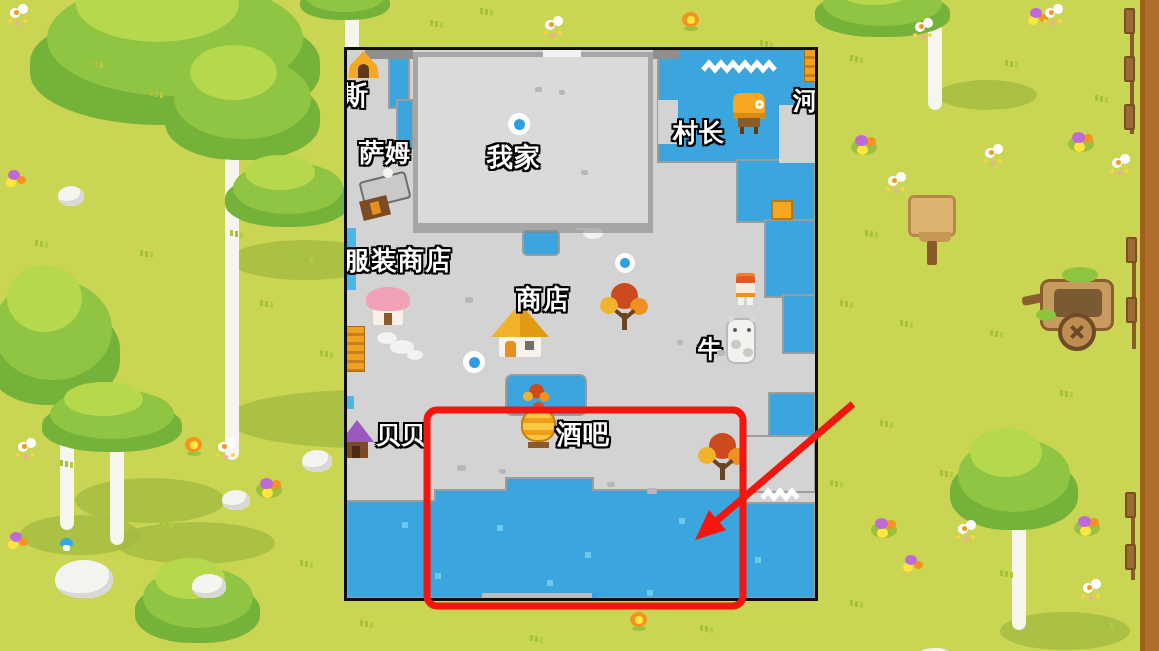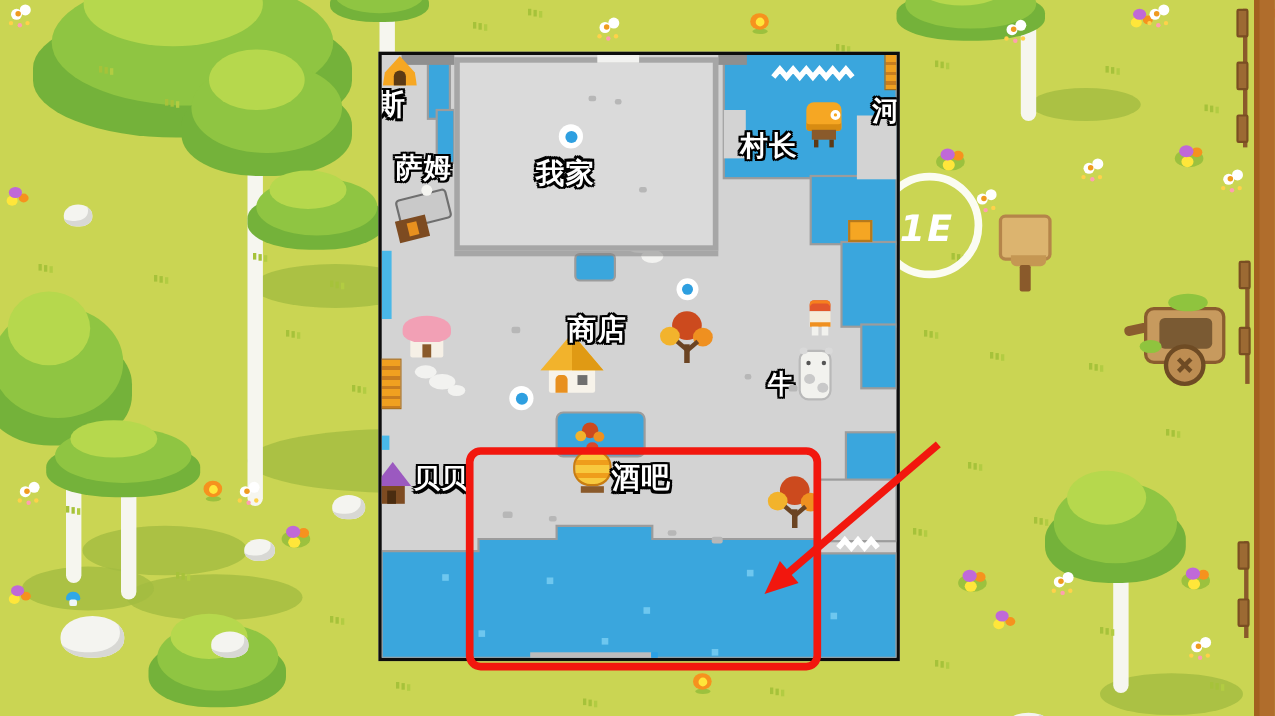--- a/index.html
+++ b/index.html
@@ -452,23 +452,20 @@
       <span class="body"></span>
       <span class="hole"></span>
     <span class="m1"></span>
       <span class="m2"></span>
     <span class="wheel">
         <span class="x1"></span>
         <span class="x2"></span>
       </span>
   </div>
 
-  <div id="watermark">
-    <span>1E</span>
-  </div>
 
   <div id="minimap">
 
     <svg width="468" height="548" style="position:absolute;left:0;top:0;">
       <g fill="#3aa6dd" stroke="#9c9c9c" stroke-width="2">
         <rect x="311" y="-2" width="157" height="114"></rect>
         <rect x="390" y="110" width="78" height="62"></rect>
         <rect x="418" y="170" width="50" height="77"></rect>
         <rect x="436" y="245" width="32" height="58"></rect>
         <rect x="422" y="343" width="46" height="45"></rect>
@@ -583,20 +580,21 @@
         <span></span>
       </div>
     <div class="pdot" style="left:116px;top:301px;width:22px;height:22px;">
         <span></span>
       </div>
 
     <span class="mlabel" style="left:-5px;top:28px;font-size:26px;">斯</span>
     <span class="mlabel" style="left:12px;top:86px;font-size:25px;">萨姆</span>
     <span class="mlabel" style="left:140px;top:90px;font-size:26px;">我家</span>
     <span class="mlabel" style="left:326px;top:66px;font-size:25px;">村长</span>
+    <span class="mlabel" style="left:-3px;top:193px;font-size:26px;">服装商店</span>
     <span class="mlabel" style="left:169px;top:232px;font-size:26px;">商店</span>
     <span class="mlabel" style="left:351px;top:283px;font-size:24px;">牛</span>
     <span class="mlabel" style="left:29px;top:369px;font-size:24px;">贝贝</span>
     <span class="mlabel" style="left:209px;top:367px;font-size:26px;">酒吧</span>
     <span class="mlabel" style="left:446px;top:34px;font-size:25px;">河</span>
 
     <div id="loadbar">
         <span></span>
       </div>
 

